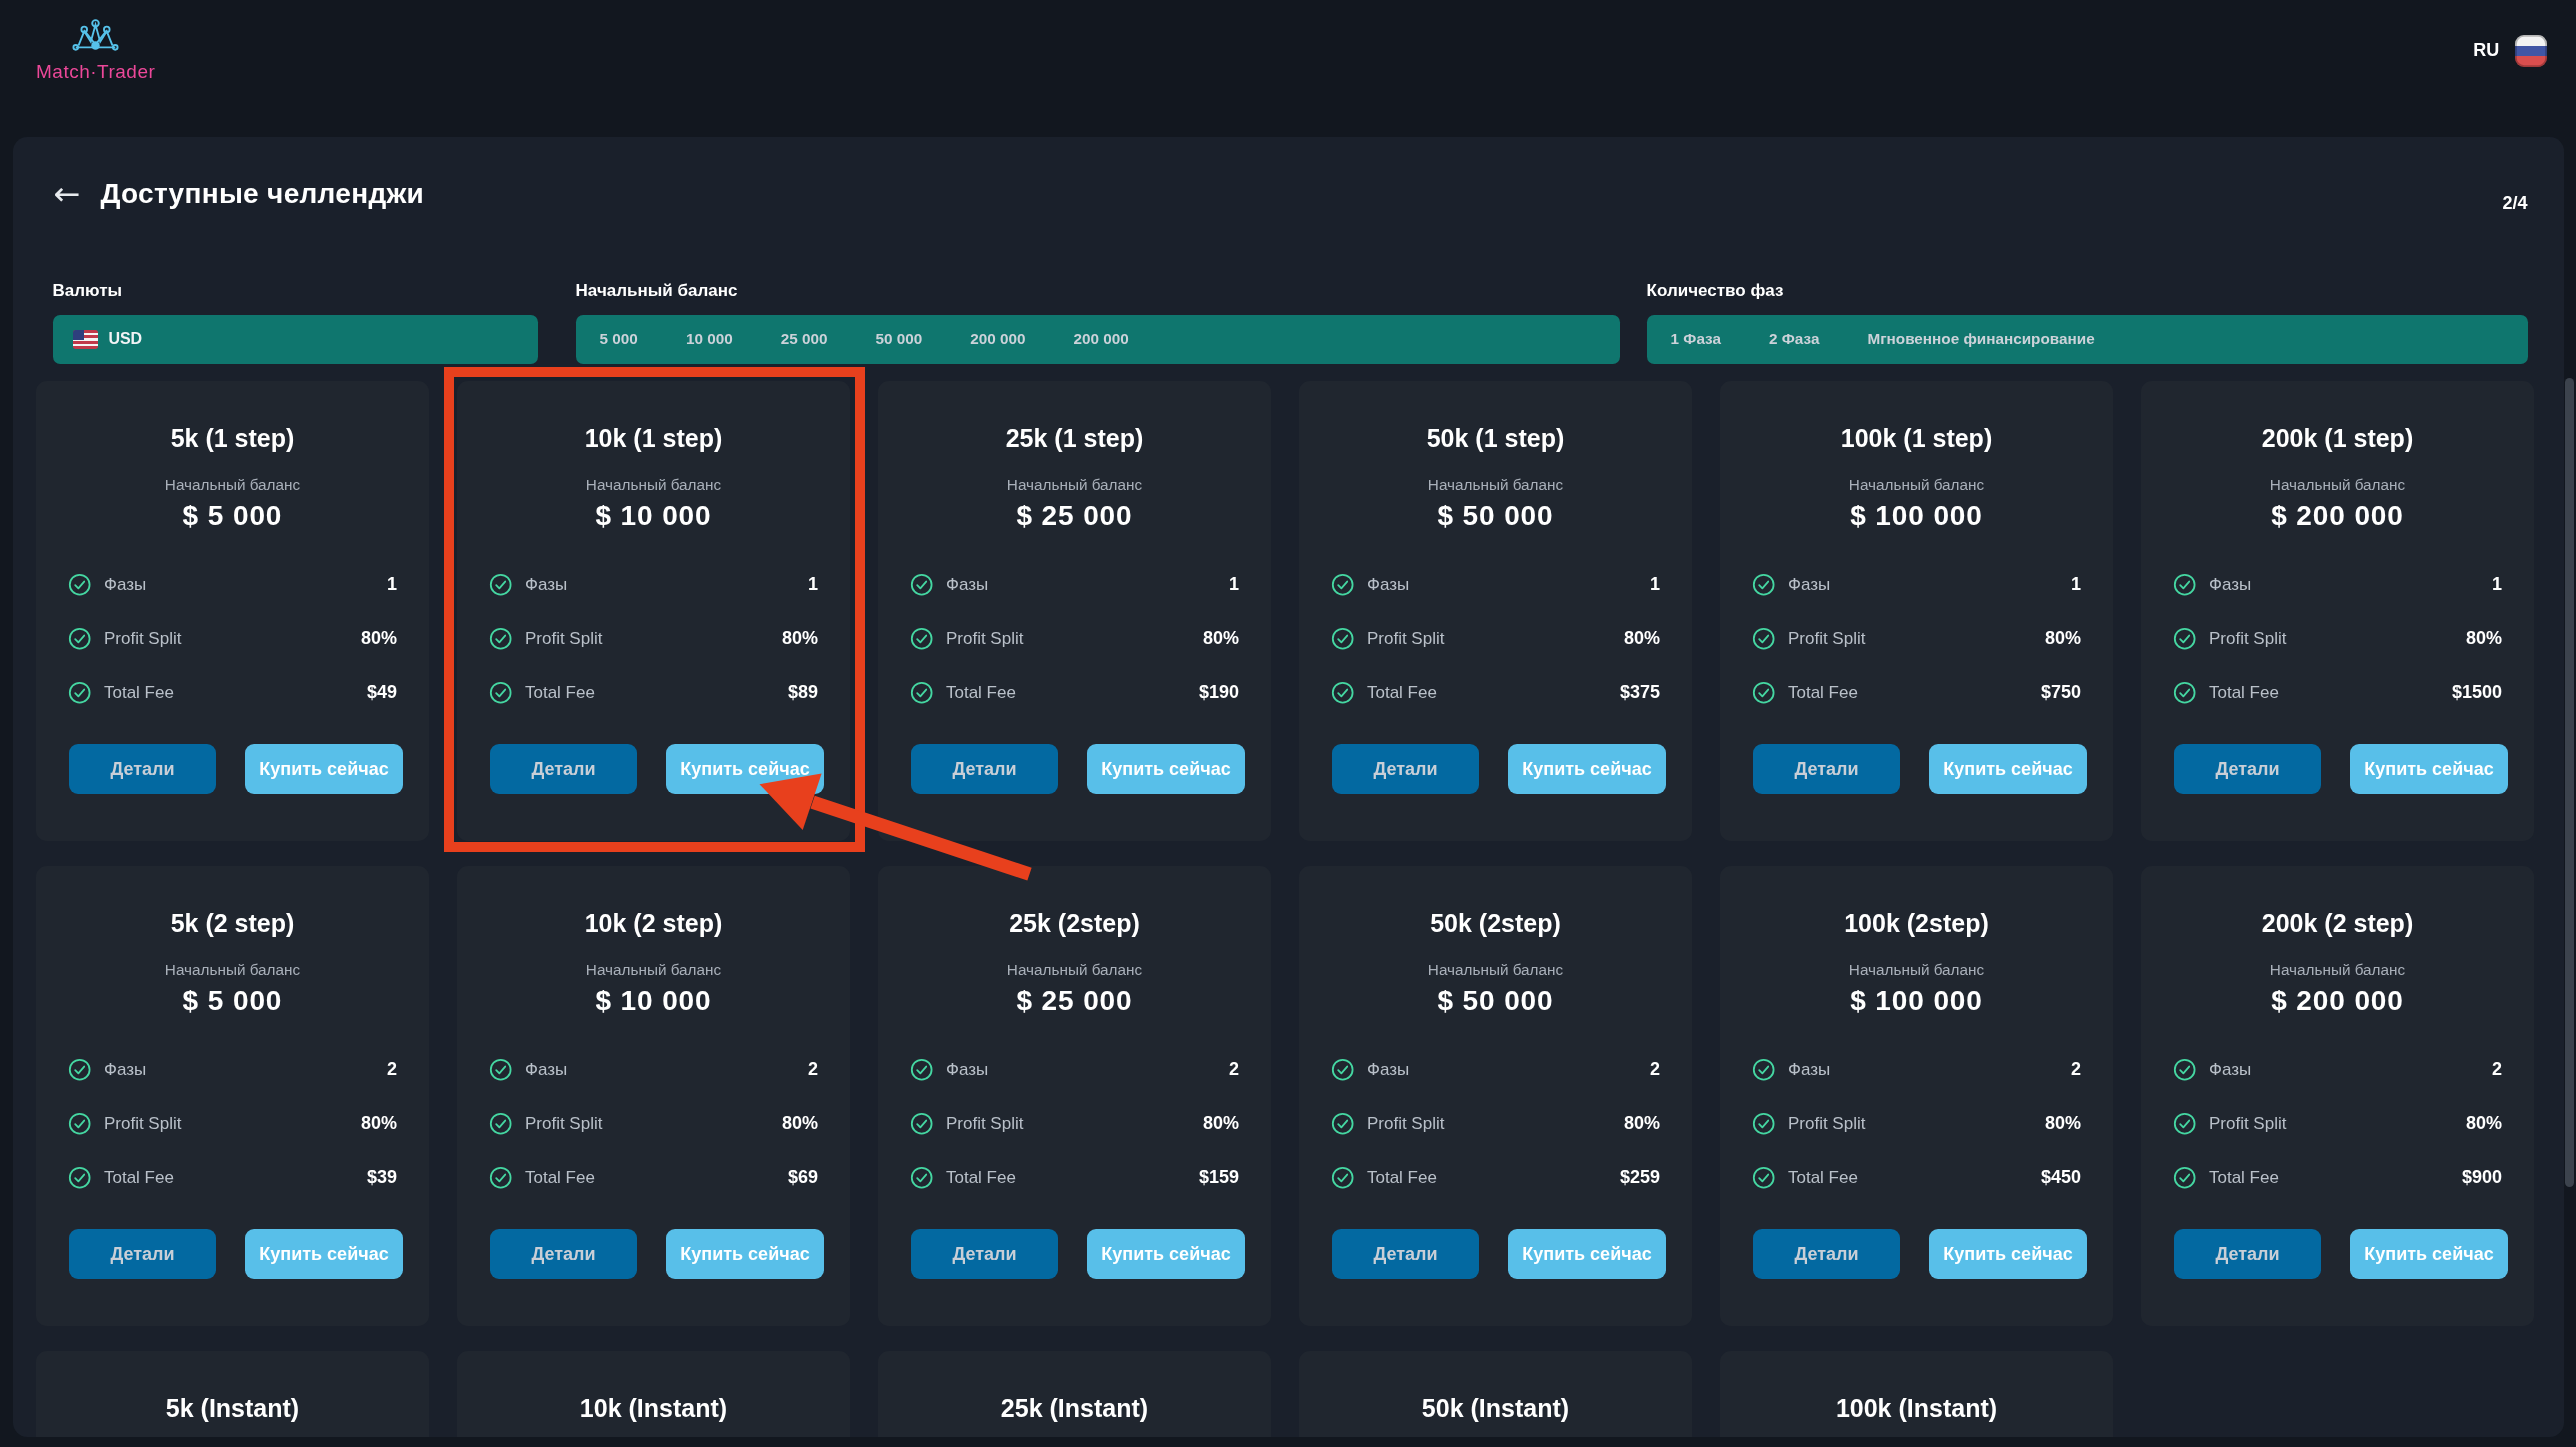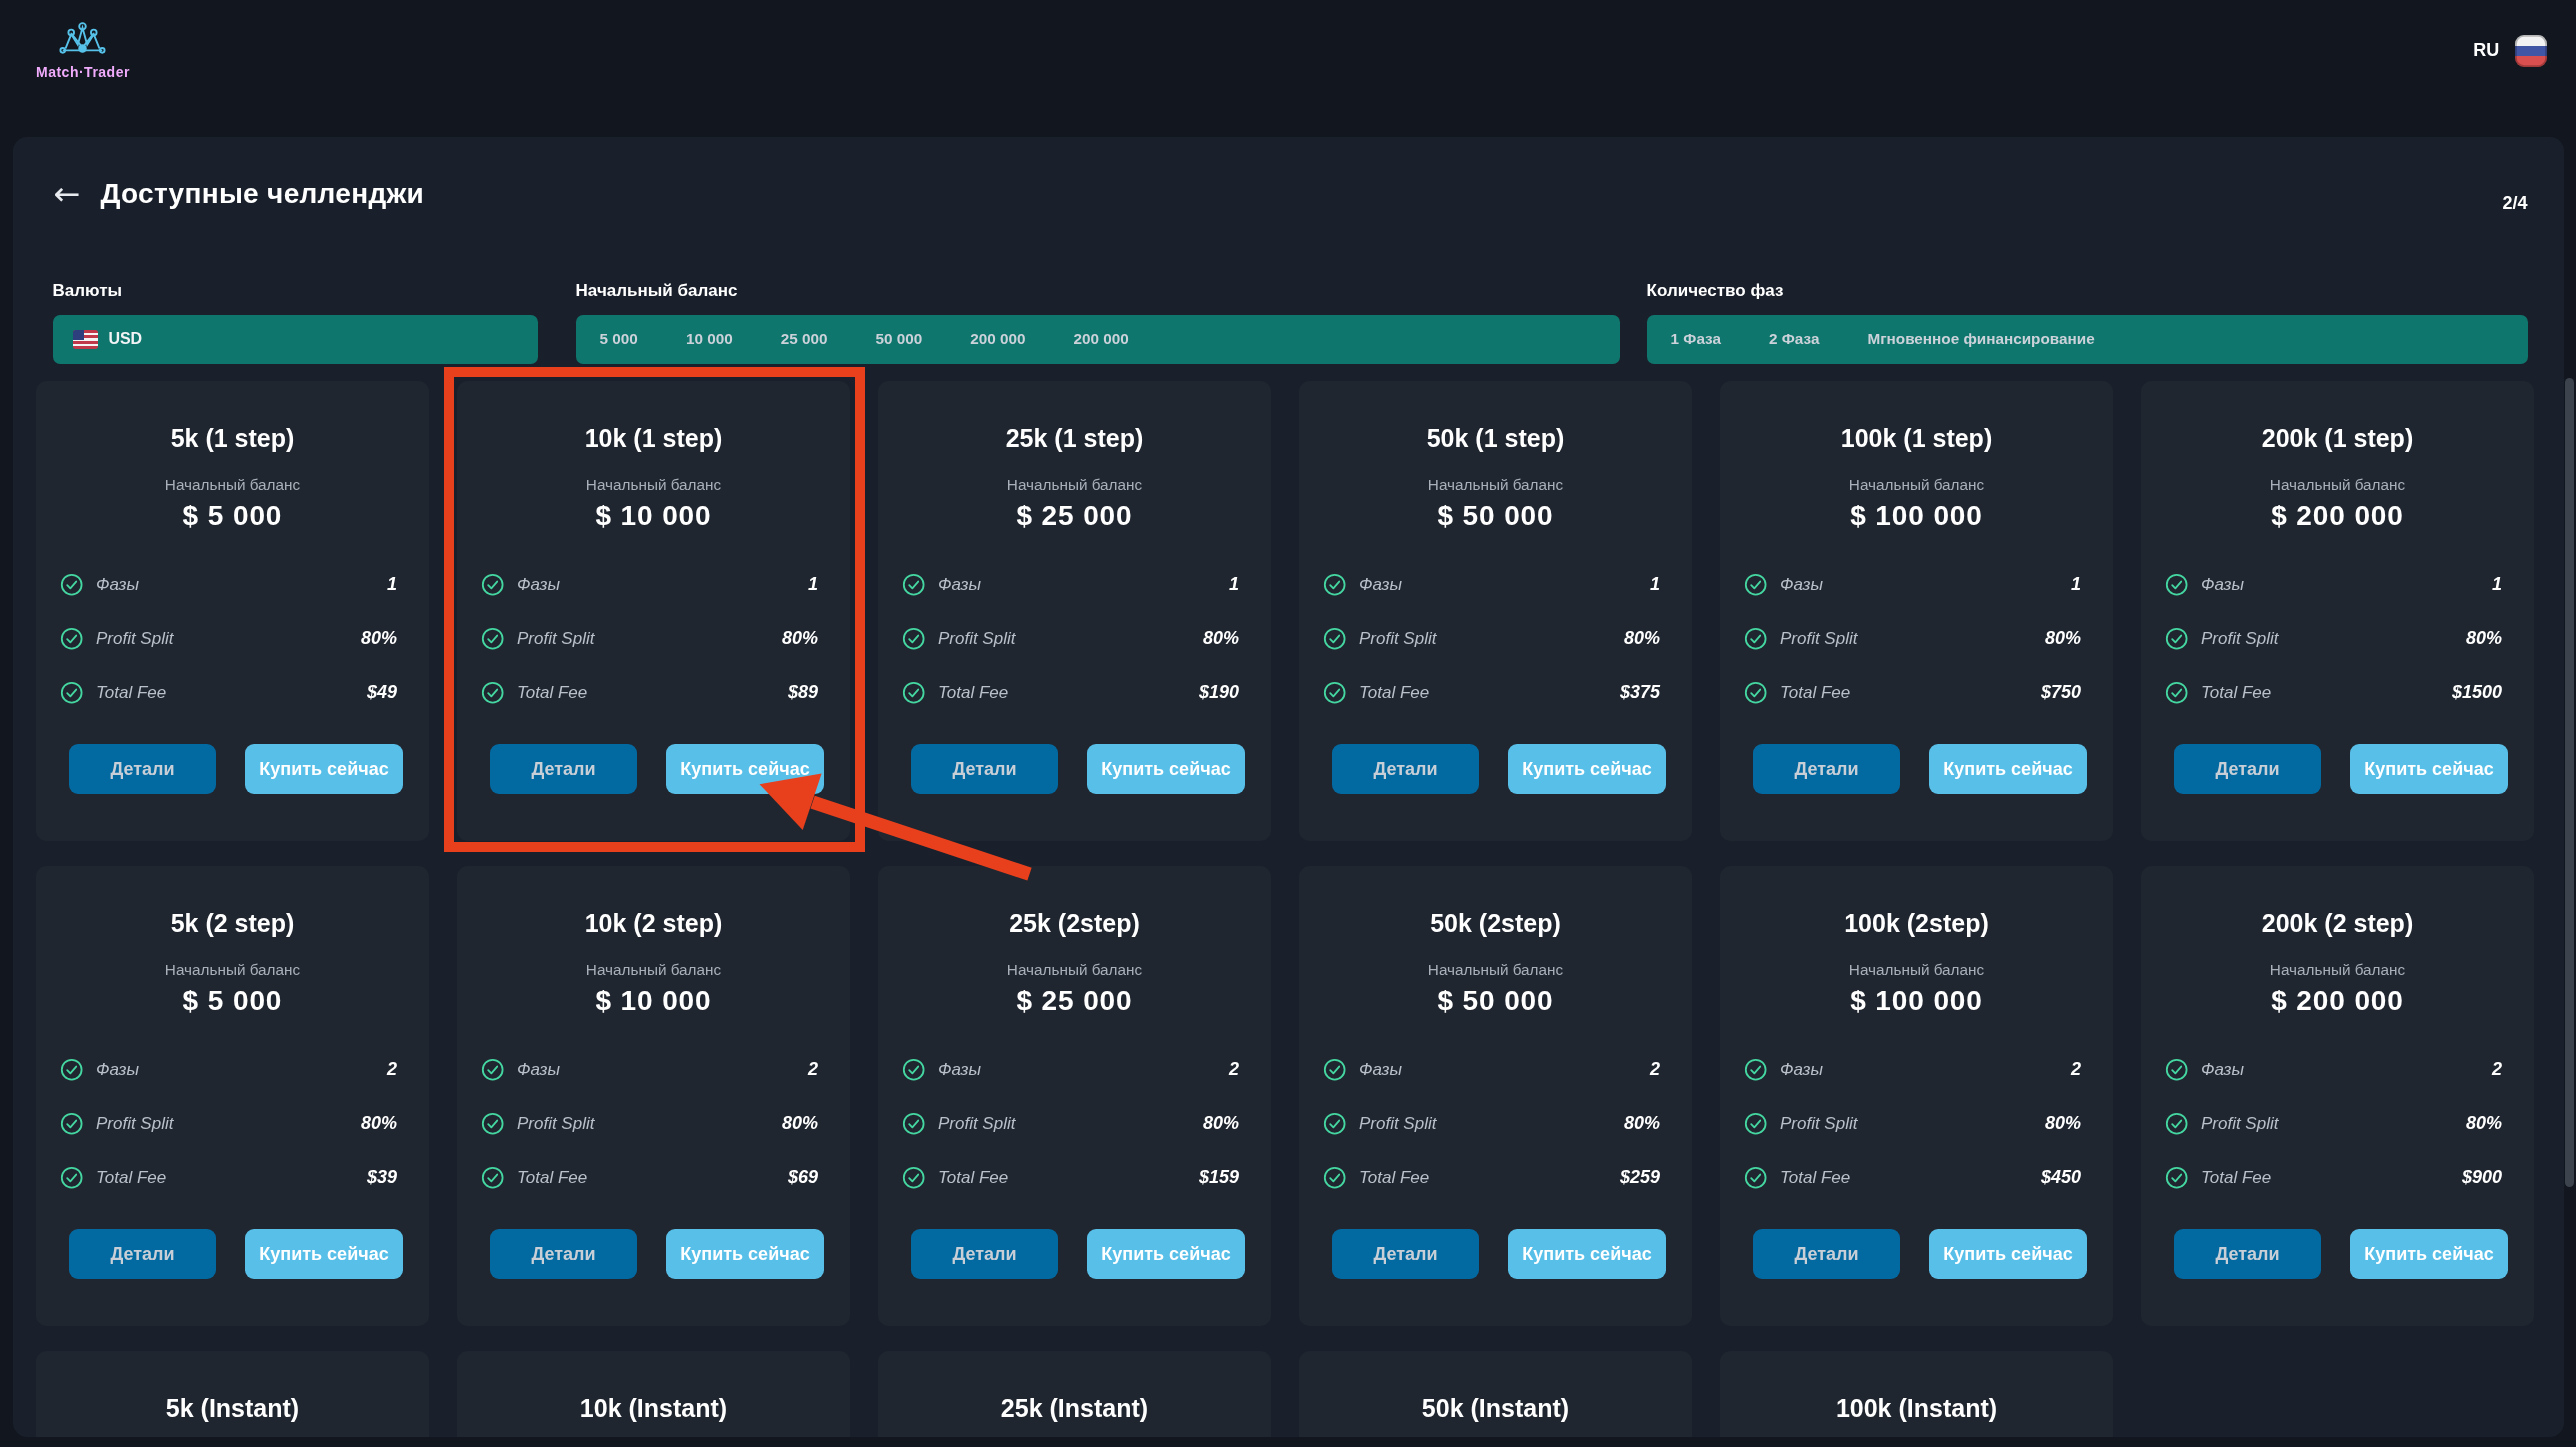--- a/index.html
+++ b/index.html
@@ -9,21 +9,21 @@
     font-family:"Liberation Sans", sans-serif;
     overflow:hidden;
     position:relative;
     color:#fff;
   }
 
   
   .topbar{ position:absolute; top:0; left:0; width:2576px; height:101px;
     display:flex; align-items:center; justify-content:space-between; padding:0 27px; }
   .brand{ display:flex; flex-direction:column; align-items:center; gap:2.7px; margin-left:9px; }
-  .brand-text{ color:#f0abfc; font-weight:bold; font-size:14px; letter-spacing:0.5px; }
+  .brand-text{ color:#ec4899; font-weight:normal; font-size:19px; letter-spacing:0.5px; }
   .lang{ display:flex; align-items:center; gap:16px; margin-right:1.8px; }
   .lang-code{ color:#fff; font-weight:bold; font-size:18px; }
   .flag-ru{ width:32px; height:32px; border-radius:9px;
     background:linear-gradient(180deg,#f3f3f3 0%,#f3f3f3 34%,#4156a5 34%,#4156a5 66%,#d94e4e 66%);
     box-shadow:inset 0 0 0 1.8px rgba(0,0,0,.25); }
 
   
   .panel{ position:absolute; left:12.6px; top:137px; width:2551px; height:1300px;
     background:#1a202b; border-radius:14.4px; overflow:hidden; }
 
@@ -49,21 +49,21 @@
   .flag-us::after{ content:""; position:absolute; left:0; top:0; width:11.7px; height:10px; background:#2e3f7d; }
   .filter-option{ padding:0 24px; font-size:15.3px; font-weight:bold; color:#ccd2d9; cursor:pointer; }
 
   
   .cards-grid{ position:absolute; left:23.4px; top:244px;
     display:grid; grid-template-columns:repeat(6,393px); gap:25px 28px; }
   .card{ position:relative; width:393px; height:460px; background:#20262f; border-radius:10.8px; text-align:center; }
   .card-title{ position:absolute; top:43px; left:0; right:0; font-size:25px; font-weight:bold; color:#fff; }
   .card-balance-label{ position:absolute; top:95px; left:0; right:0; font-size:15.3px; color:#a9b0ba; }
   .card-balance{ position:absolute; top:119px; left:0; right:0; font-size:28px; font-weight:bold; color:#fff; letter-spacing:0.9px; }
-  .feature-row{ position:absolute; left:24px; right:32px; height:41px; display:flex; align-items:center;font-style:italic; }
+  .feature-row{ position:absolute; left:32px; right:32px; height:41px; display:flex; align-items:center; }
   .fr1{ top:183px; } .fr2{ top:237px; } .fr3{ top:291px; }
   .feature-label{ margin-left:12.6px; font-size:17px; color:#b9c0c9; }
   .feature-value{ margin-left:auto; font-size:18px; font-weight:bold; color:#fff; }
   .check-icon{ width:23.4px; height:23.4px; flex:0 0 23.4px; }
   .btn{ position:absolute; top:363px; height:50px; border:none; border-radius:9px; cursor:pointer;
     font-family:"Liberation Sans", sans-serif; font-size:18px; display:flex; align-items:center; justify-content:center; }
   .btn-details{ left:33px; width:147px; background:#0369a1; color:#c9cfd7; font-weight:bold; }
   .btn-buy{ left:209px; width:158px; background:#58bfe9; color:#fff; font-weight:bold; }
 
   

